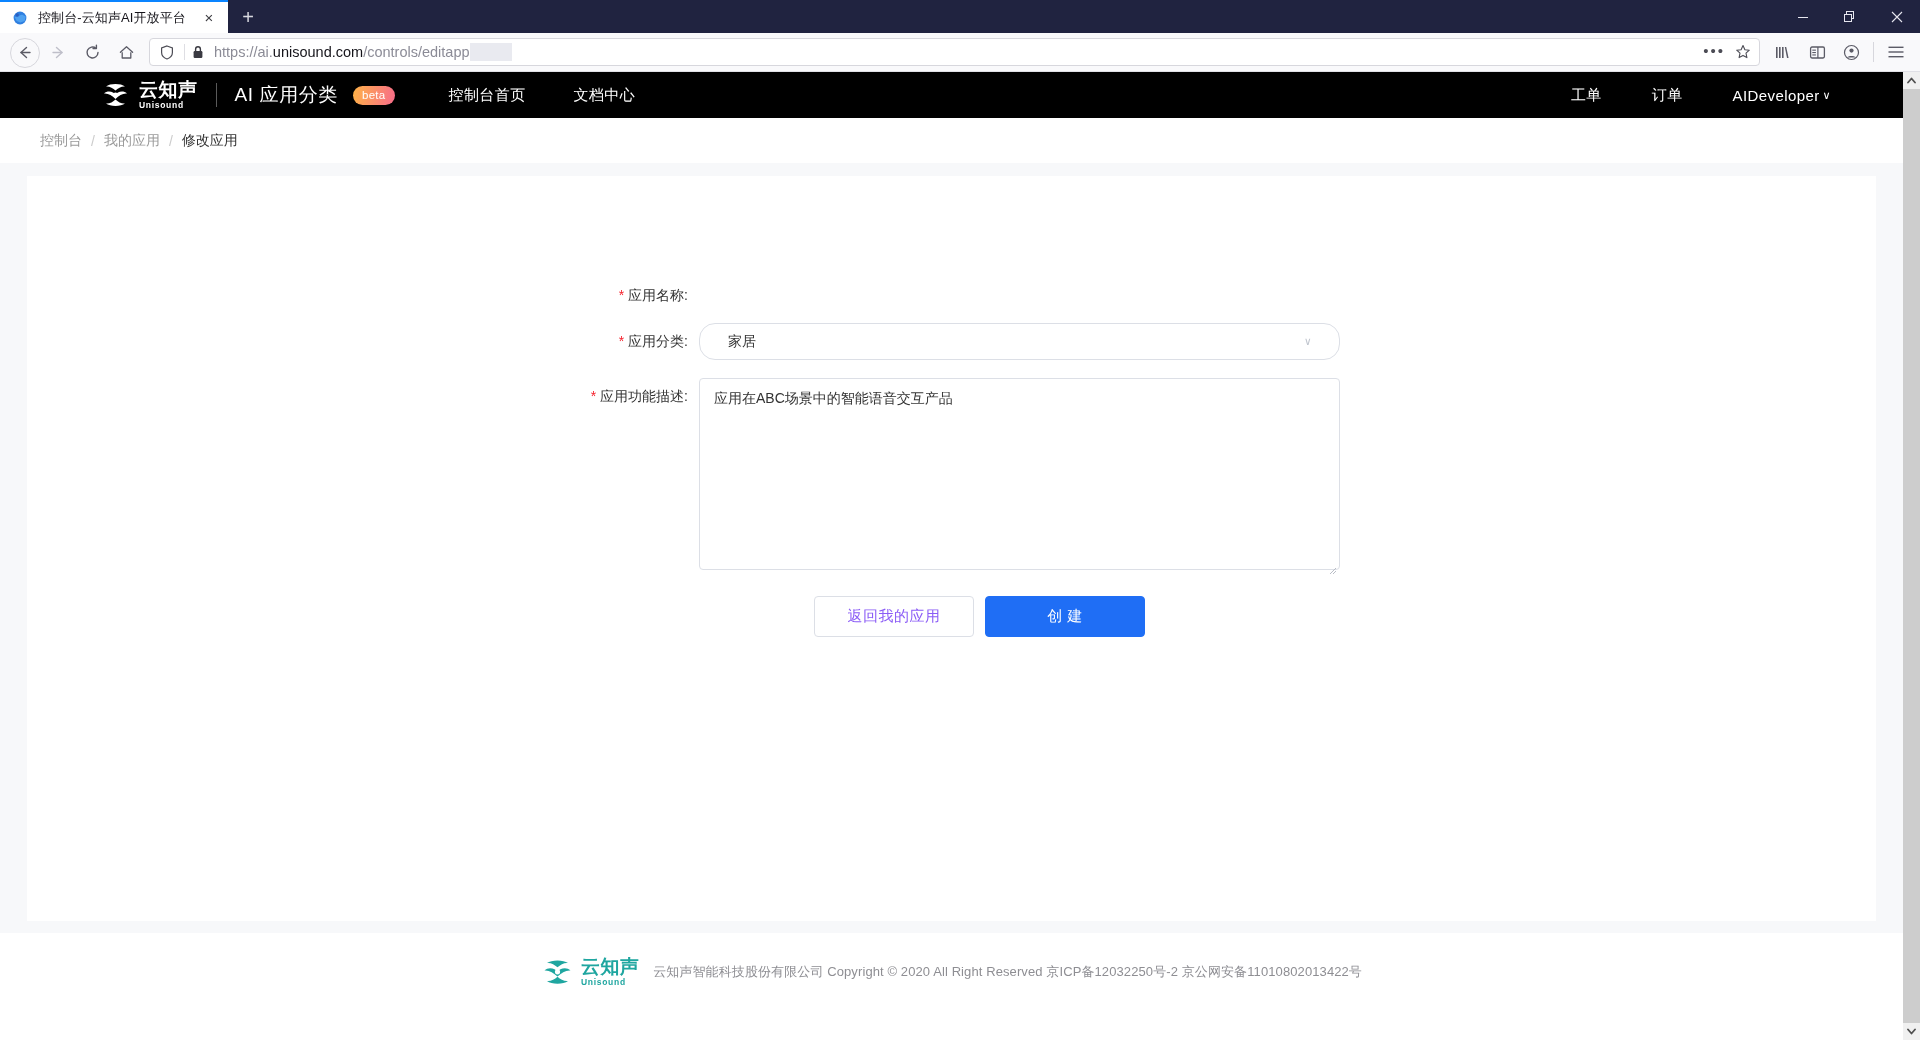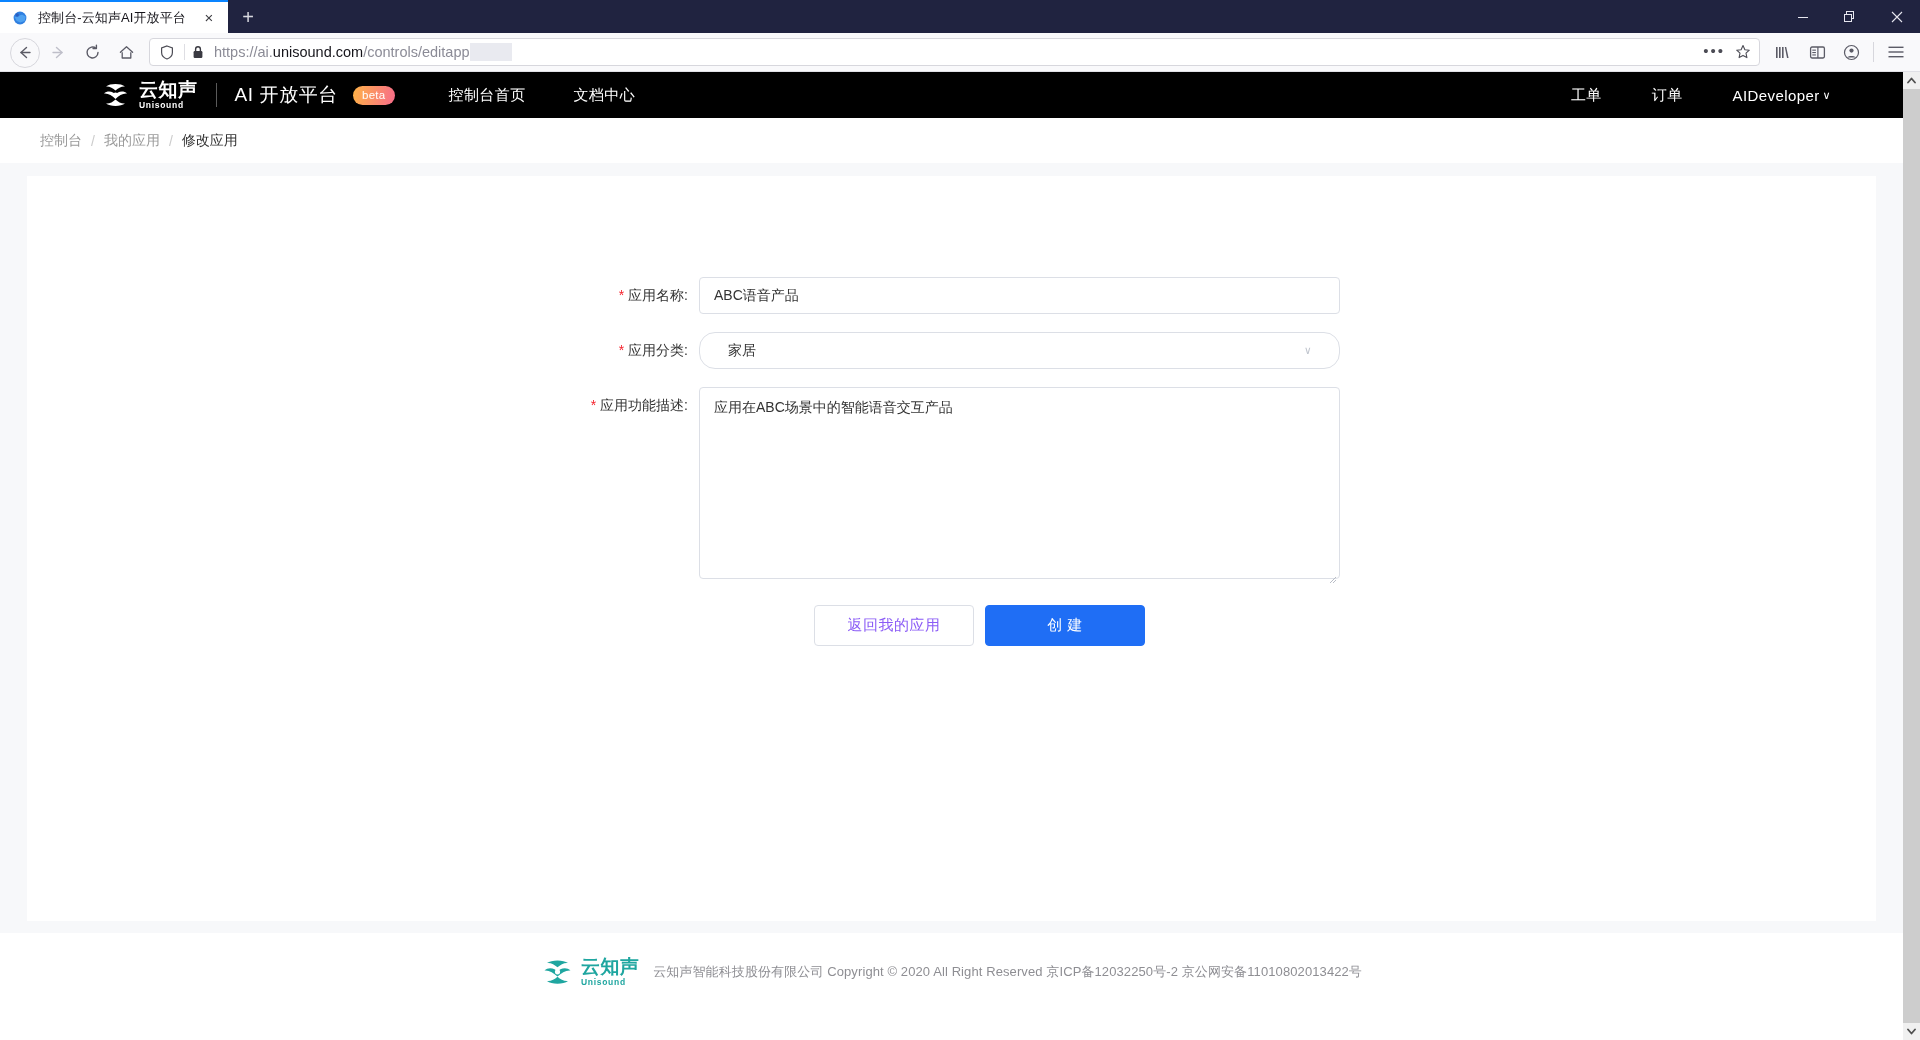--- a/index.html
+++ b/index.html
@@ -340,21 +340,21 @@
               <path d="M6 21.5 C10 24.8 21 24.8 25 21.5 C22 22 18 20 15.5 17.5 C13 20 9 22 6 21.5 Z" fill="#ffffff"></path>
               <circle cx="15.5" cy="12.8" r="2.4" fill="#ffffff"></circle>
             </svg>
           </span>
           <span class="logo-txt">
             <span class="logo-cn">云知声</span>
             <span class="logo-en">Unisound</span>
           </span>
         </div>
         <div class="logo-div"></div>
-        <div class="platform-name">AI 开放平台</div>
+        <div class="platform-name">AI 应用分类</div>
         <div class="beta-badge">beta</div>
 
         <div class="hdr-nav">
           <a href="#">控制台首页</a>
           <a href="#">文档中心</a>
         </div>
 
         <div class="hdr-right">
           <a href="#">工单</a>
           <a href="#">订单</a>
@@ -374,23 +374,20 @@
       </div>
 
       <div class="content-band">
         <div class="card">
 
           <div class="form-rows">
 
             <div class="form-row">
               <div class="form-label">
                 <span class="req">*</span><span>应用名称:</span>
-              </div>
-              <div class="field">
-                <input class="txt-input" type="text" value="ABC语音产品" style="">
               </div>
             </div>
 
             <div class="form-row">
               <div class="form-label">
                 <span class="req">*</span><span>应用分类:</span>
               </div>
               <div class="field">
                 <div class="select-box">
                   <span class="val">家居</span>

